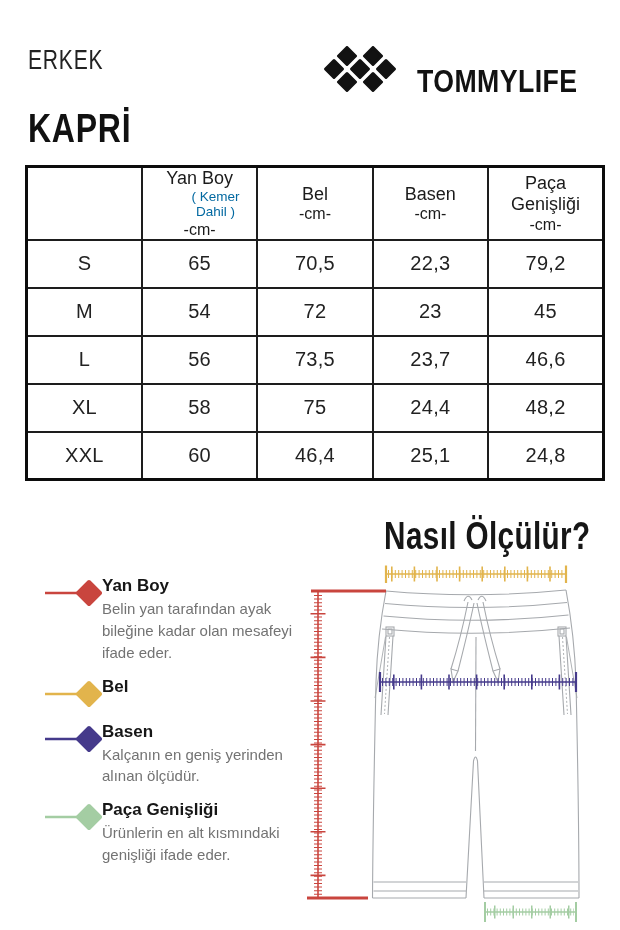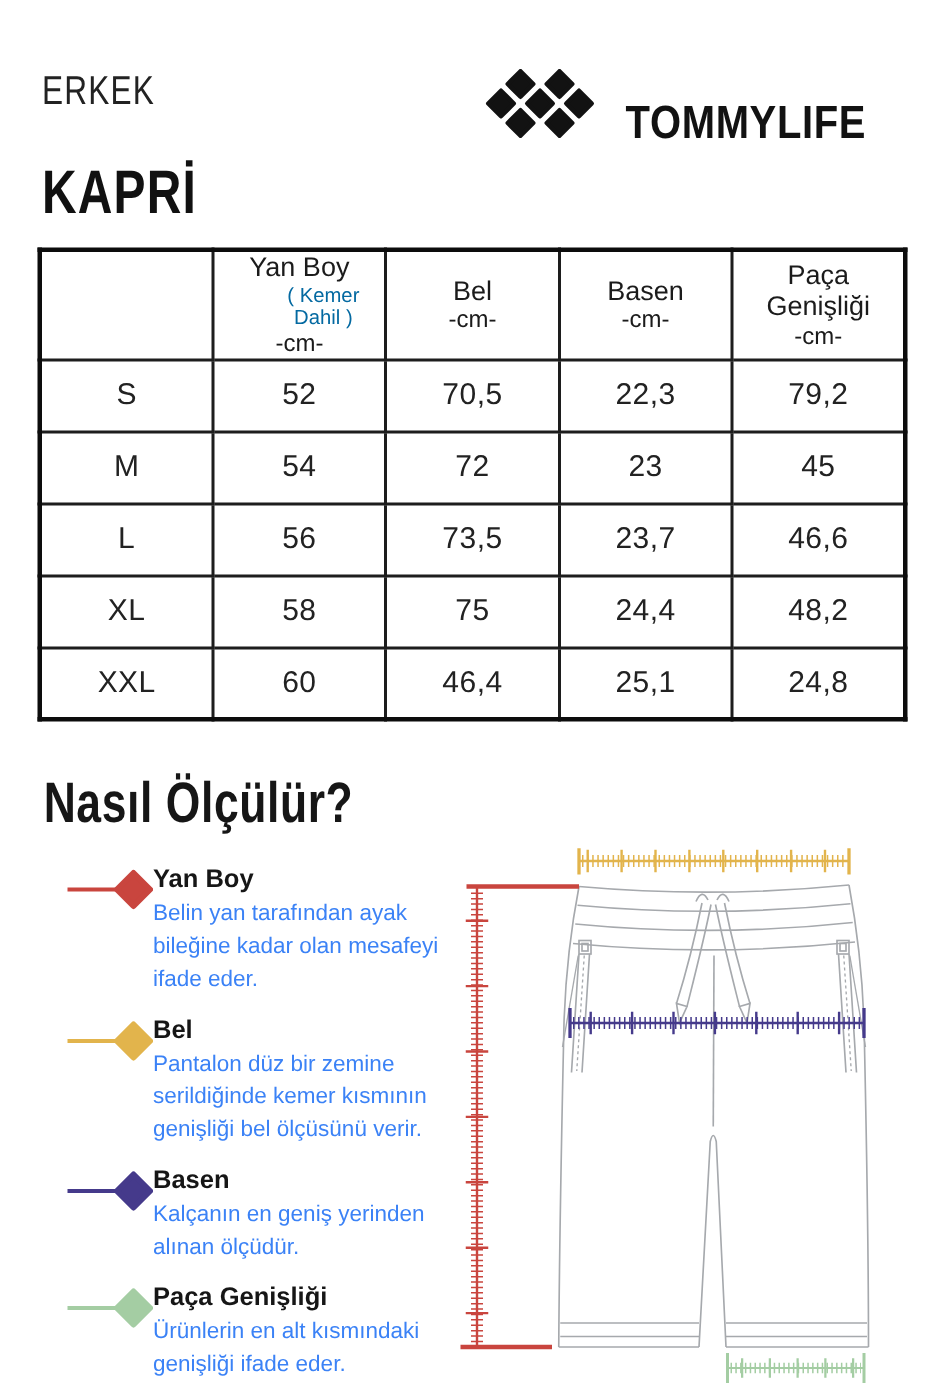--- a/index.html
+++ b/index.html
@@ -47,31 +47,31 @@
     background:#0c0c0c; color:#fff; border-color:#0c0c0c;
   }
   th.corner { font-size:21px; font-weight:400; letter-spacing:0.5px; }
   td.size-cell { font-size:20px; font-weight:400; letter-spacing:1px; }
   .col-title { font-size:18px; font-weight:400; line-height:1.15; color:#1b1b1b; }
   .col-sub   { font-size:13.5px; font-weight:400; line-height:1.15; color:#0369a1;padding-left:32px; }
   .col-sub:empty { display:none; }
   .col-unit  { font-size:16px; font-weight:400; line-height:1.2; color:#1b1b1b; }
 
   
-  .measure-title { text-align:left; margin-top:34px; height:48px; }
+  .measure-title { text-align:right; margin-top:34px; height:48px; }
   .measure-title span {
     font-size:38px; font-weight:600; color:#161616; letter-spacing:0.5px;
     display:inline-block; transform:scaleX(0.78); transform-origin:center; white-space:nowrap;
   }
   .measure { position:relative; height:385px; margin-top:2px; }
   .legend { position:absolute; left:44px; top:11px; width:250px; }
   .legend-item { display:flex; align-items:flex-start; margin-bottom:13px; }
   .legend-item .marker { flex:0 0 58px; margin-top:2px; }
   .legend-label { font-size:17px; font-weight:700; color:#161616; margin-bottom:2px; }
-  .legend-desc  { font-size:15px; line-height:1.45; color:#3b82f6; width:212px; }
+  .legend-desc  { font-size:15px; line-height:1.45; color:#737373; width:212px; }
   .c-red    { color:#c9453e; }
   .c-gold   { color:#e2b44c; }
   .c-purple { color:#453a8b; }
   .c-green  { color:#a4cda3; }
   .diagram { position:absolute; left:296px; top:0; }
 </style>
 </head>
 <body>
 
 <div class="page">
@@ -119,21 +119,21 @@
         <th>
           <div class="col-title" style="width:110px;margin:0 auto;white-space:normal;">Paça Genişliği</div>
 
           <div class="col-unit">-cm-</div>
         </th>
       </tr>
     </thead>
     <tbody>
       <tr>
         <td class="size-cell">S</td>
-        <td>52</td>
+        <td>65</td>
         <td>70,5</td>
         <td>22,3</td>
         <td>79,2</td>
       </tr>
       <tr>
         <td class="size-cell">M</td>
         <td>54</td>
         <td>72</td>
         <td>23</td>
         <td>45</td>
@@ -180,21 +180,20 @@
         </div>
       </div>
 
       <div class="legend-item c-gold">
         <svg class="marker" width="58" height="30" viewBox="0 0 58 30">
           <line x1="1" y1="15" x2="36" y2="15" stroke="currentColor" stroke-width="2.6"></line>
           <path d="M45 4 L56 15 L45 26 L34 15 Z" fill="currentColor" stroke="currentColor" stroke-width="4" stroke-linejoin="round"></path>
         </svg>
         <div>
           <div class="legend-label">Bel</div>
-          <div class="legend-desc">Pantalon düz bir zemine serildiğinde kemer kısmının genişliği bel ölçüsünü verir.</div>
         </div>
       </div>
 
       <div class="legend-item c-purple">
         <svg class="marker" width="58" height="30" viewBox="0 0 58 30">
           <line x1="1" y1="15" x2="36" y2="15" stroke="currentColor" stroke-width="2.6"></line>
           <path d="M45 4 L56 15 L45 26 L34 15 Z" fill="currentColor" stroke="currentColor" stroke-width="4" stroke-linejoin="round"></path>
         </svg>
         <div>
           <div class="legend-label">Basen</div>

